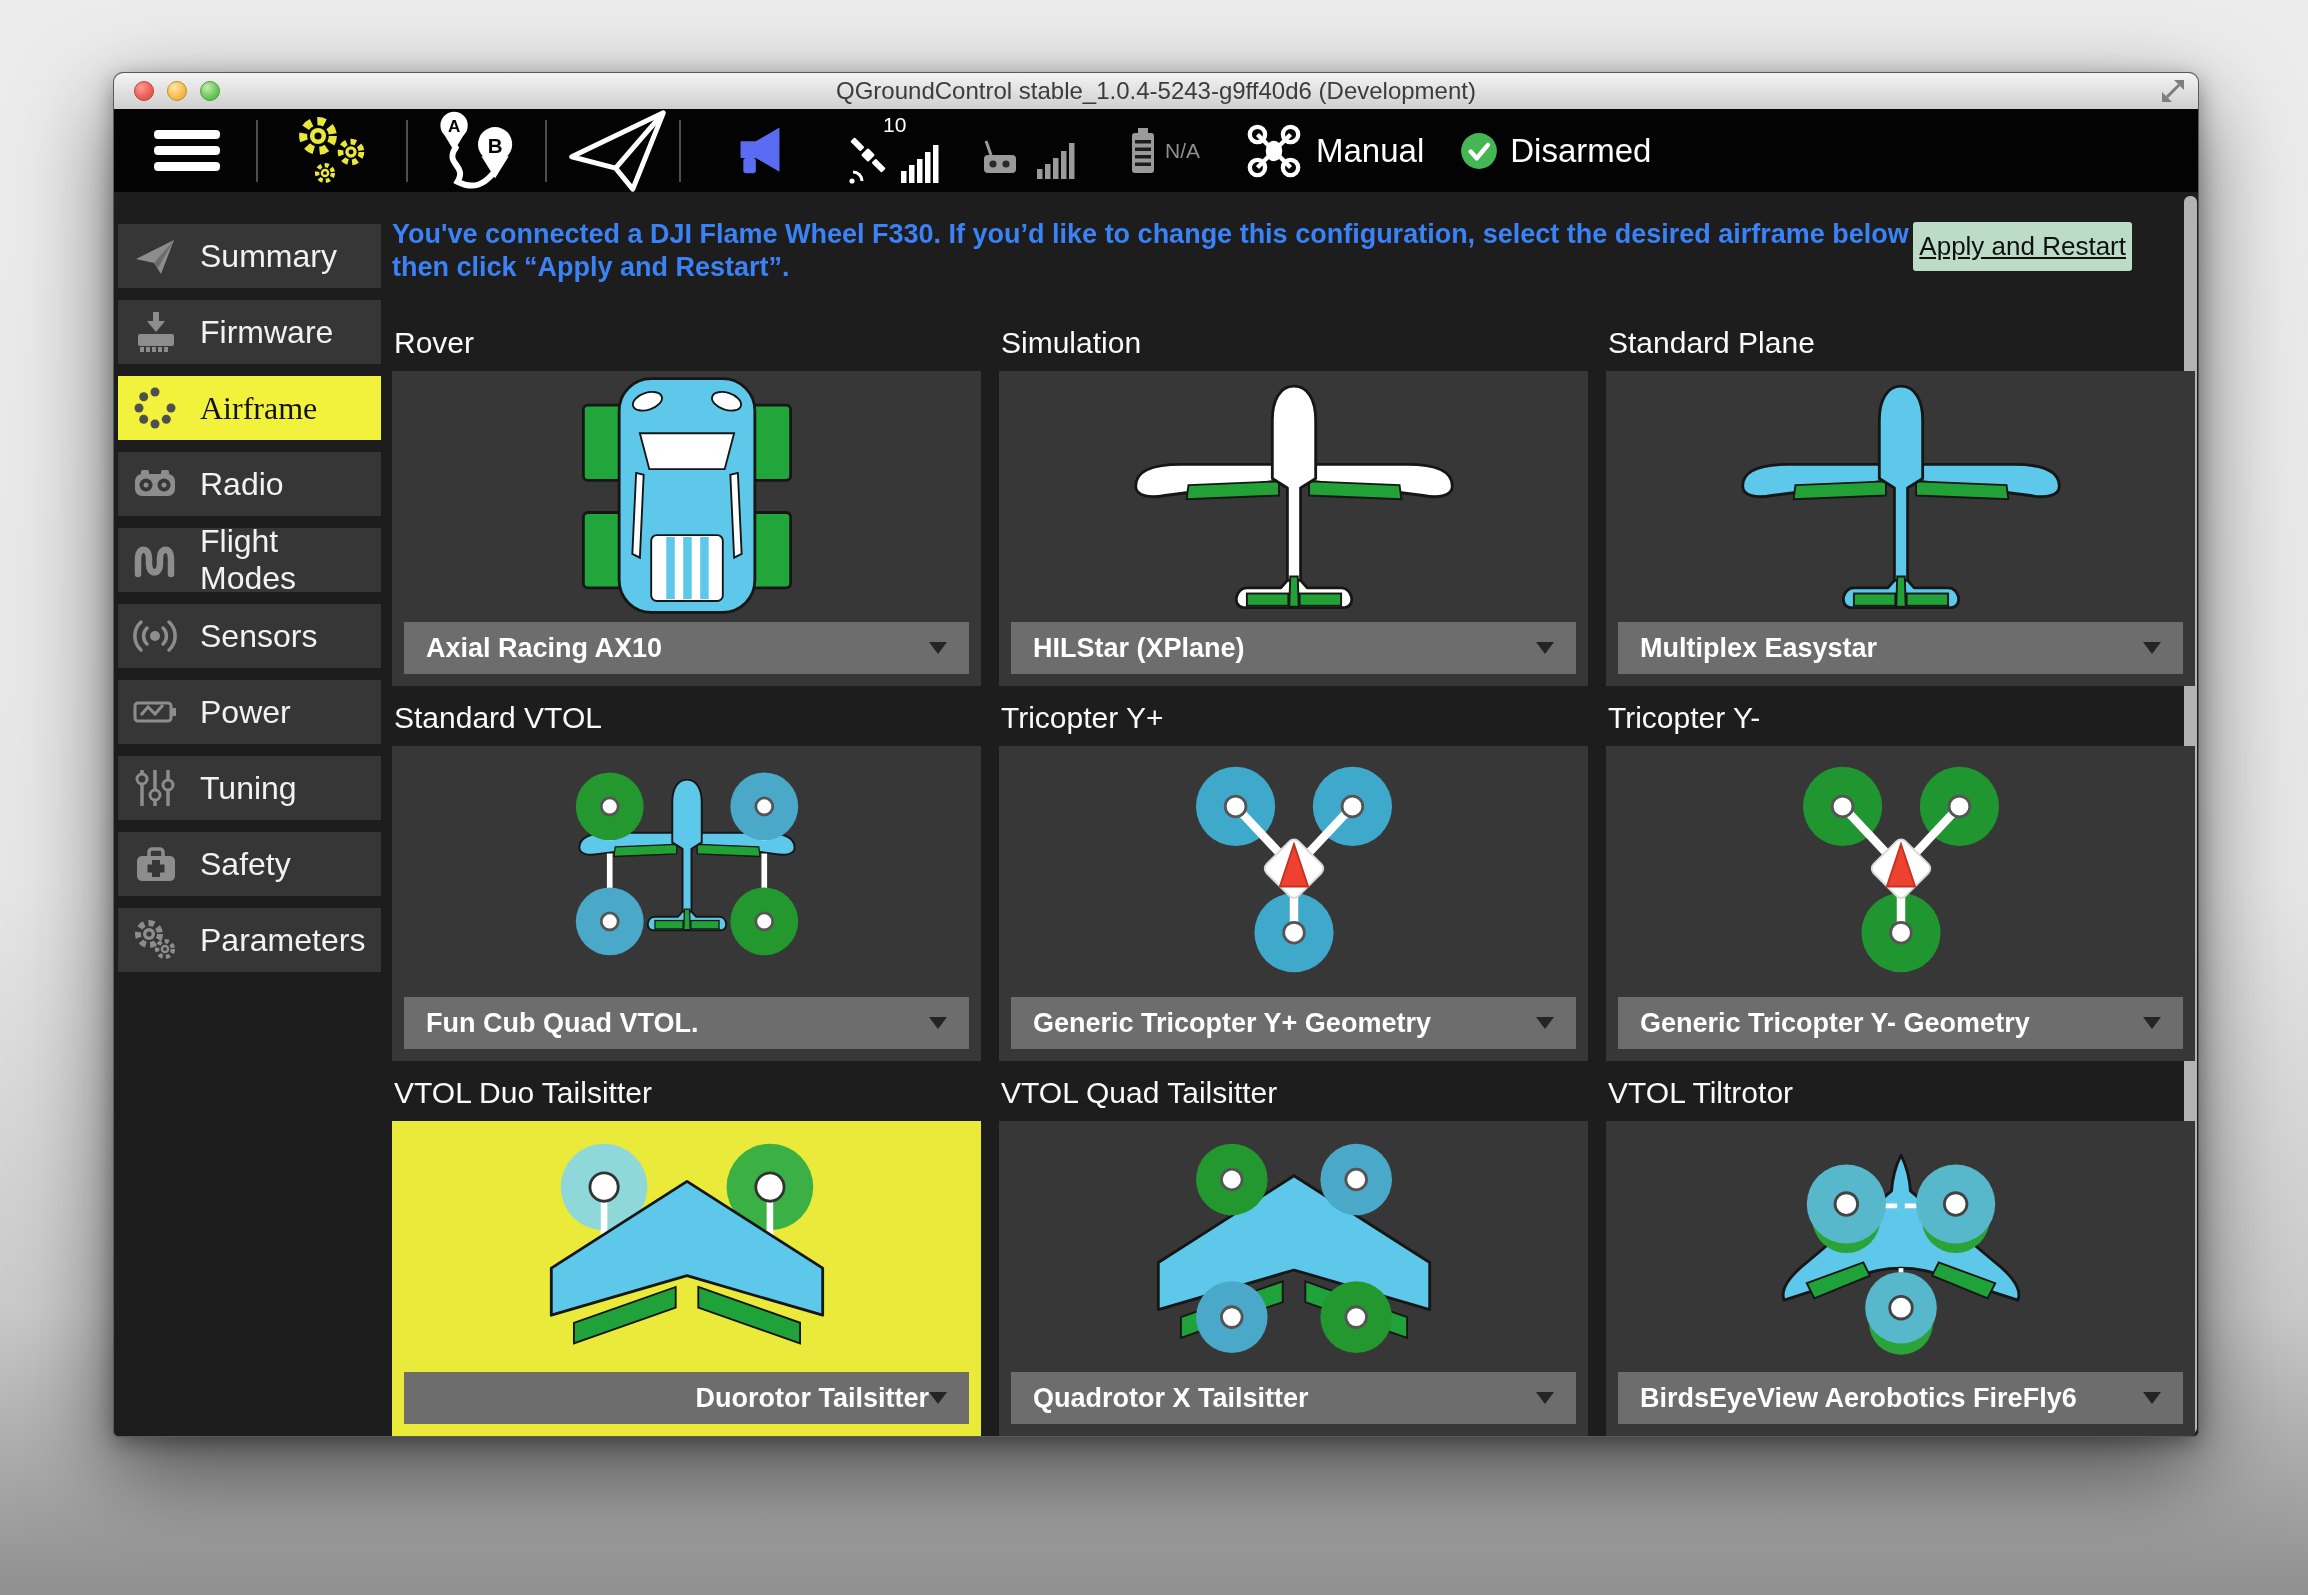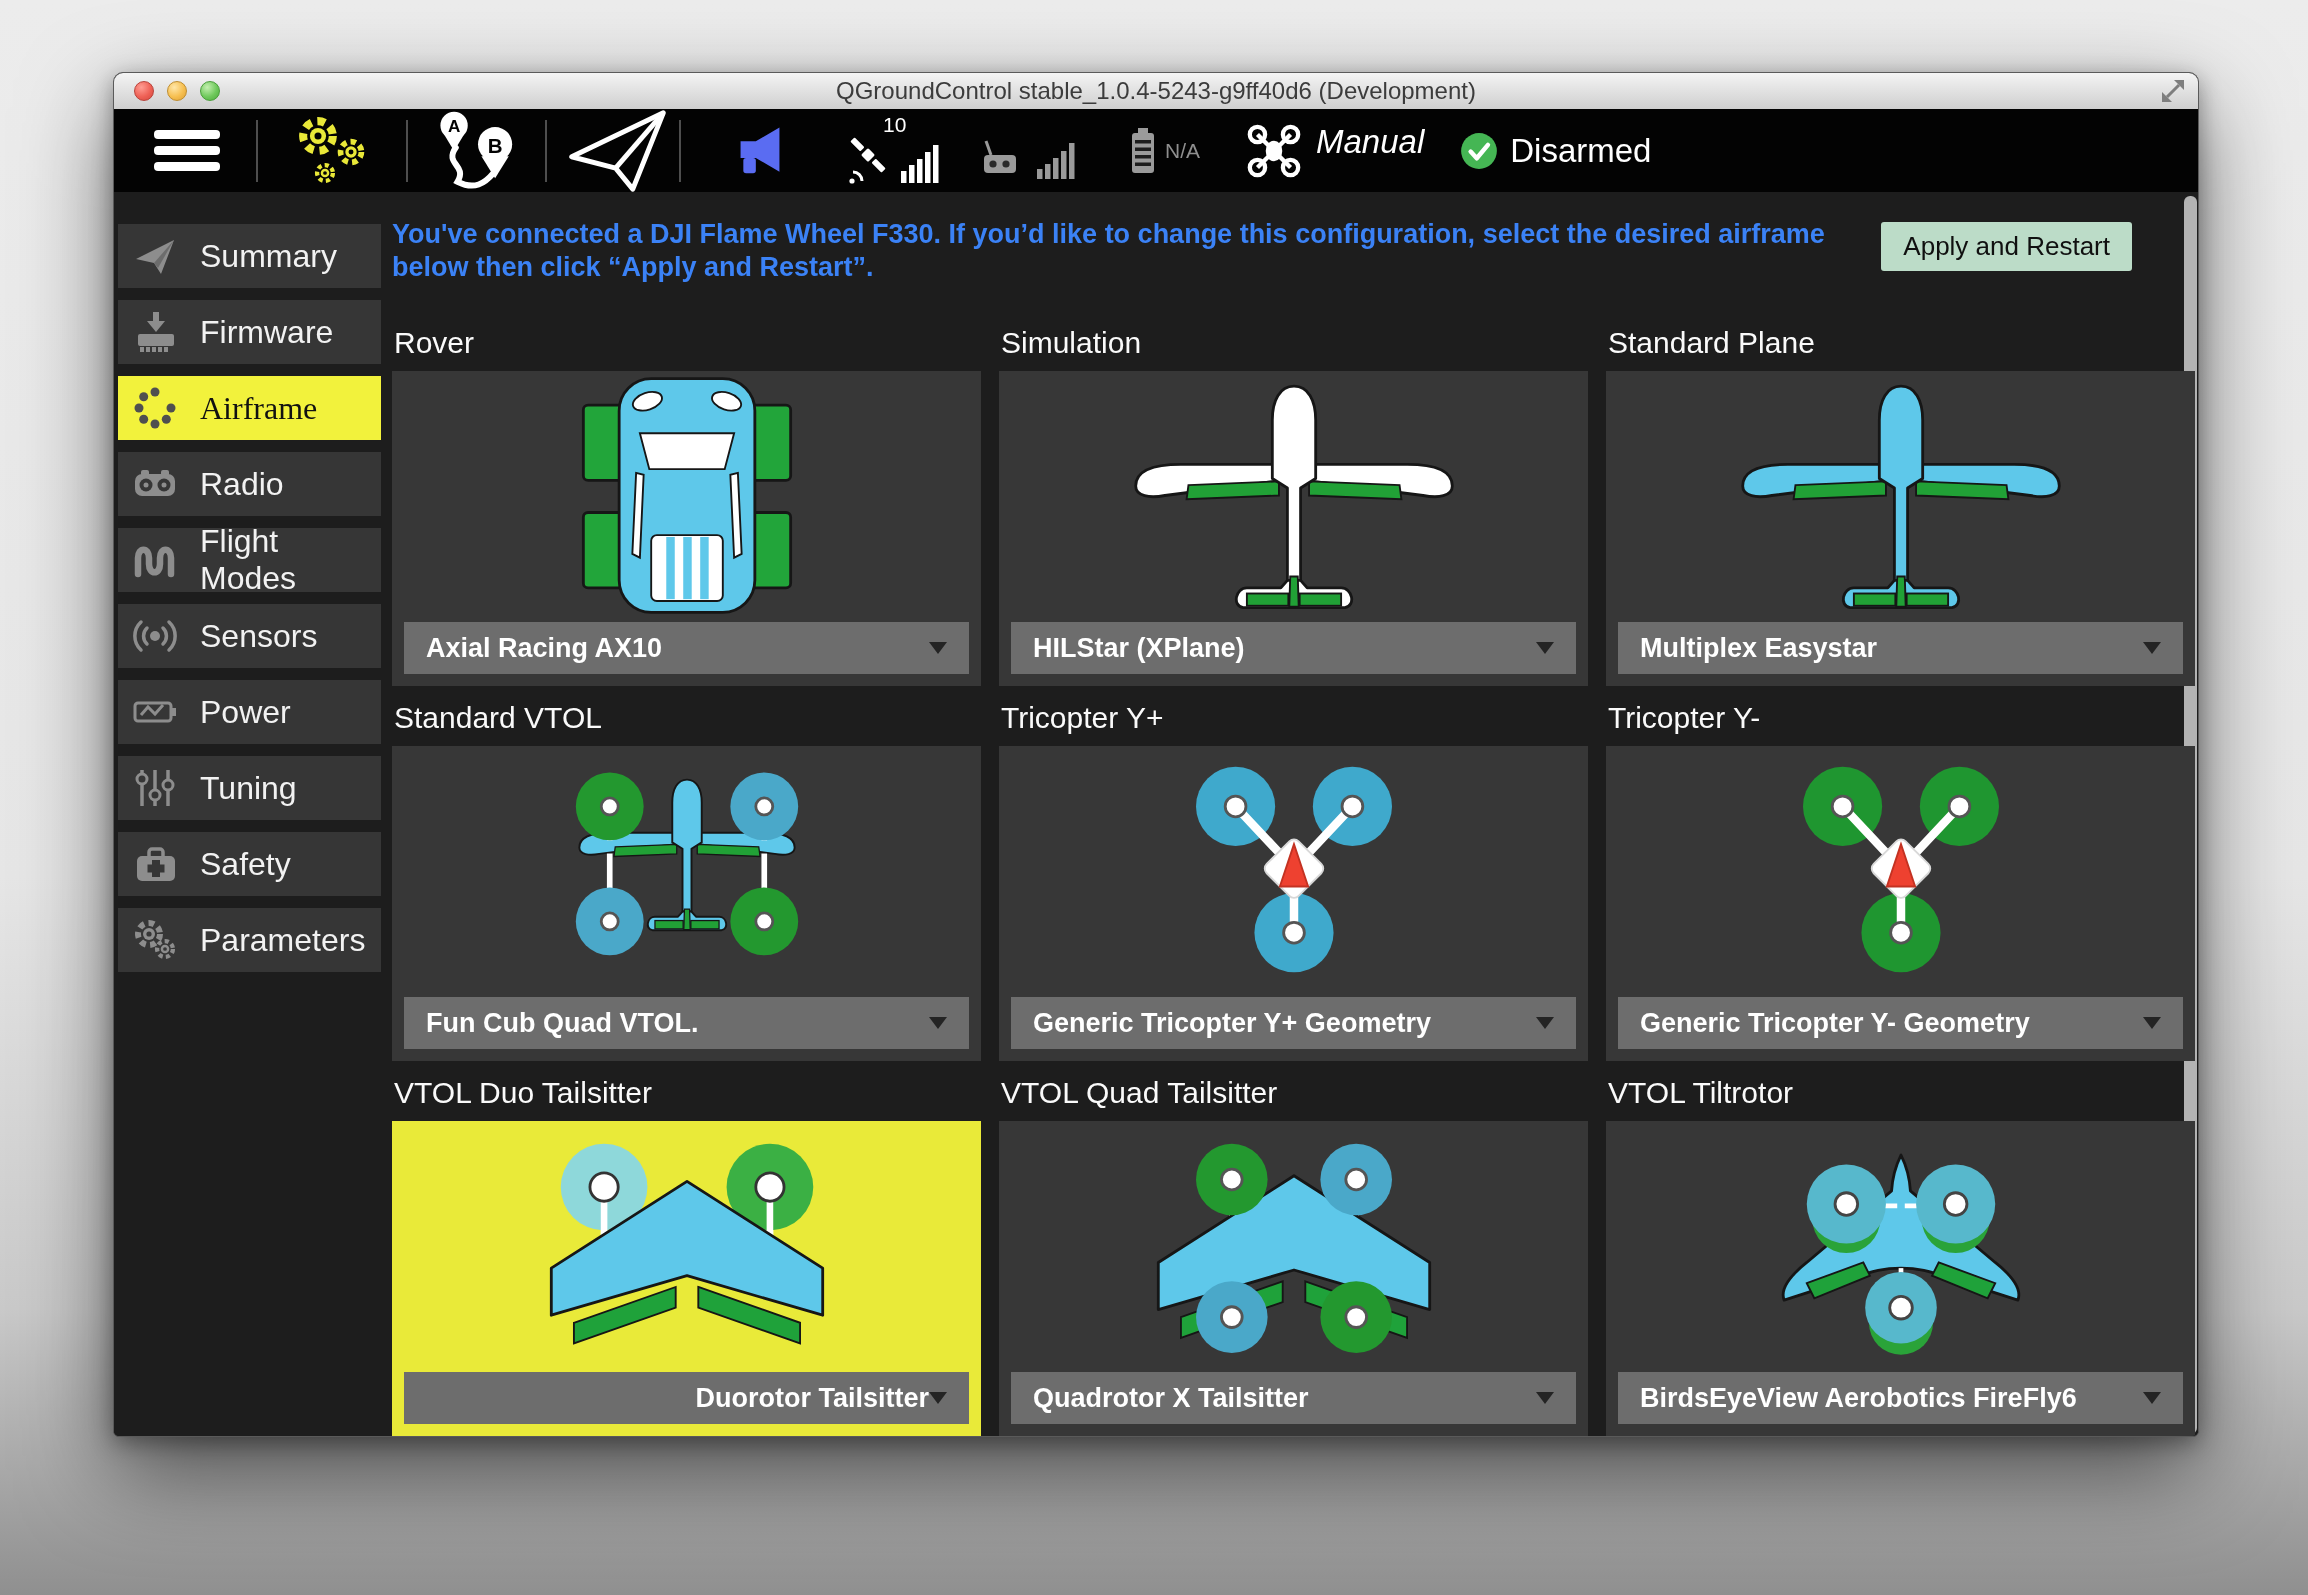--- a/index.html
+++ b/index.html
@@ -38,21 +38,21 @@
   .tb-status{flex:none;display:flex;align-items:flex-end;}
   .gps-group{position:relative;height:72px;margin-left:58px;width:96px;}
   .gps-count{position:absolute;left:40px;top:-2px;color:#fff;font-size:21px;}
   .gps-sat{position:absolute;left:0;bottom:2px;}
   .gps-bars{position:absolute;right:0;bottom:4px;}
   .rc-group{position:relative;height:64px;margin-left:40px;width:96px;}
   .rc-ic{position:absolute;left:0;bottom:4px;}
   .rc-bars{position:absolute;right:0;bottom:4px;}
   .batt-group{margin-left:50px;display:flex;align-items:center;}
   .batt-label{color:#8f8f8f;font-size:21px;margin-left:4px;}
-  .mode-group{margin-left:46px;display:flex;align-items:flex-start;font-style:italic;}
+  .mode-group{margin-left:46px;display:flex;align-items:center;}
   .mode-label{color:#fff;font-size:33px;margin-left:14px;}
   .arm-group{margin-left:36px;display:flex;align-items:center;}
   .arm-label{color:#fff;font-size:33px;margin-left:12px;}
   
   .main{position:absolute;left:0;top:119px;right:0;bottom:0;background:#1d1d1d;}
   .scroll-strip{position:absolute;right:1px;top:4px;bottom:2px;width:13px;background:#b3b3b3;border-radius:6px;}
   
   .sidebar{position:absolute;left:4px;top:32px;width:263px;}
   .side-item{
     height:64px;background:#363636;margin-bottom:12px;display:flex;align-items:center;
@@ -61,21 +61,21 @@
   .side-item .side-label{color:#f2f2f2;font-size:32px;margin-left:22px;}
   .side-item.active{background:#f2f23c;font-family:Liberation Serif, serif;}
   .side-item.active .side-label{color:#111;}
   .side-icon{width:46px;display:flex;justify-content:center;flex:none;}
   
   .content{position:absolute;left:278px;top:0;right:14px;bottom:0;}
   .banner{position:absolute;left:0;top:26px;right:0;display:flex;align-items:flex-start;}
   .banner-msg{color:#3b82f6;font-weight:bold;font-size:27px;line-height:1.23;max-width:1552px;}
   .apply-btn{
     margin-left:auto;margin-right:52px;margin-top:4px;background:#bcdcc8;color:#101010;
-    font-size:26px;padding:9px 22px;border:none;border-radius:3px;white-space:nowrap;cursor:pointer;
+    font-size:26px;padding:9px 6px;border:none;border-radius:3px;white-space:nowrap;cursor:pointer;text-decoration:underline;
   }
   
   .af-grid{
     position:absolute;left:0;top:125px;
     display:grid;grid-template-columns:repeat(3,589px);column-gap:18px;row-gap:6px;
   }
   .af-title{margin:12px 0 14px 2px;font-size:30px;font-weight:400;color:#fafafa;height:28px;line-height:28px;}
   .af-box{position:relative;height:315px;background:#373737;}
   .af-box.selected{background:#e9ea39;text-align:right;}
   .af-art{height:249px;display:flex;align-items:center;justify-content:center;}

